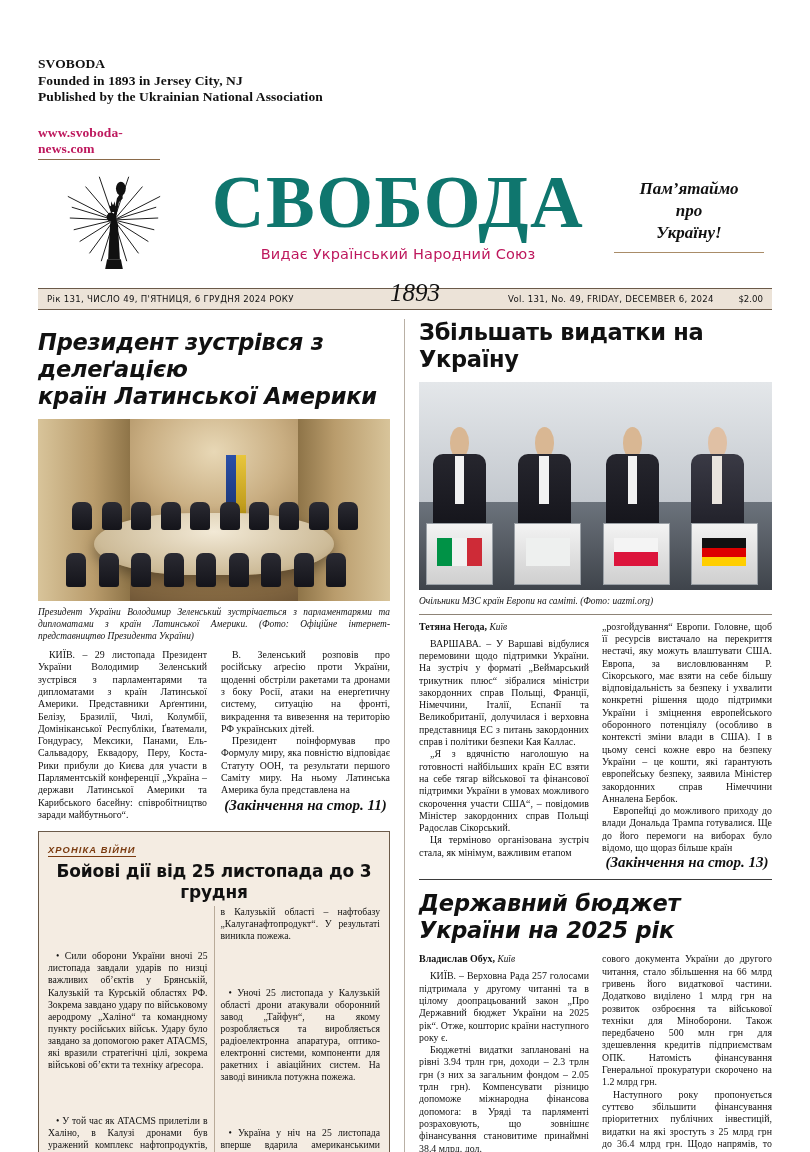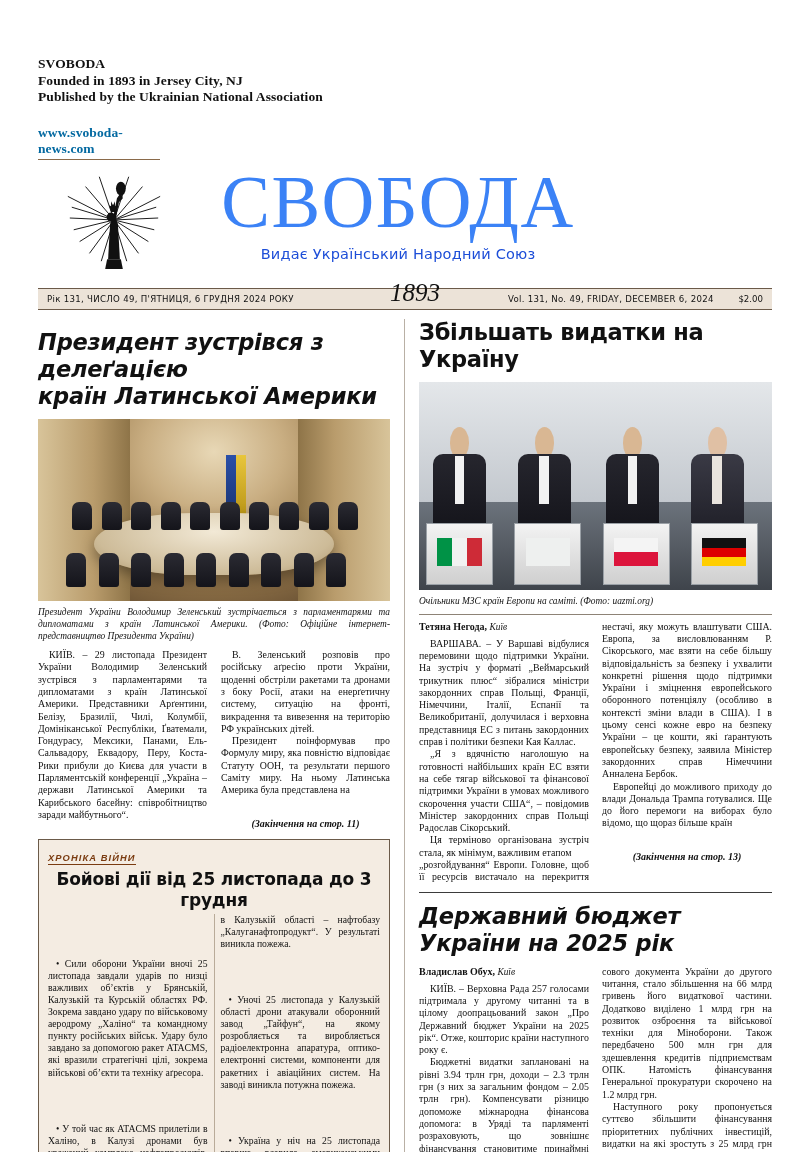--- a/index.html
+++ b/index.html
@@ -18,21 +18,21 @@
     font-family: "Liberation Serif", serif;
     font-weight: bold;
     font-size: 13.5px;
     line-height: 16.5px;
     letter-spacing: .1px;
   }
   .weburl {
     margin-top: 19px;
     font-family: "DejaVu Sans", sans-serif;
     font-size: 10px;
-    color: #0369a1;
+    color: #be185d;
     border-bottom: 1.3px solid #8a6a4a;
     display: inline-block;
     padding-bottom: 1px;
     width: 122px;
   }
 
   
   .masthead {
     position: relative;
     height: 118px;
@@ -44,32 +44,32 @@
     width: 108px; height: 112px;
   }
   .logo-wrap {
     position: absolute;
     left: 150px; top: -2px;
     width: 420px;
     text-align: center;
   }
   .logo {
     font-family: "Liberation Serif", serif;
-    font-weight: normal;
+    font-weight: bold;
     font-size: 73px;
     line-height: 78px;
     letter-spacing: 1.5px;
-    color: #3b82f6;
+    color: #0f766e;
   }
   .logo-sub {
     font-family: "DejaVu Sans", sans-serif;
     font-size: 14.5px;
     letter-spacing: .2px;
     margin-top: 4px;
-    color: #1d4ed8;
+    color: #be185d;
   }
   .slogan {
     position: absolute;
     right: 8px; top: 12px;
     width: 150px;
     text-align: center;
     font-family: "Liberation Serif", serif;
     font-style: italic;
     font-weight: bold;
     font-size: 17px;
@@ -169,23 +169,23 @@
     font-family: "Liberation Serif", serif;
     font-size: 10px;
     font-weight: bold;
     margin-bottom: 6px;
   }
   .byline i { font-weight: normal; font-size: 9.4px; }
   .contin {
     font-family: "Liberation Serif", serif;
     font-style: italic;
     font-weight: bold;
-    font-size: 10px;
+    font-size: 15px;
     text-align: center;
-    margin-top: 21px;
+    margin-top: 0;
   }
 
   
   .warbox {
     margin-top: 10px;
     background: #f4ece2;
     border: 1.1px solid #6b5a49;
     padding: 7px 9px 8px 9px;
   }
   .warbox .kicker {
@@ -323,20 +323,26 @@
         <circle cx="52" cy="55" r="4.5"></circle>
         <path d="M52 50 l-2 -7 l2 1 l0 -5 l2 4 l2 -4 l0 5 l2 -1 l-2 7 z"></path>
       </g>
     </svg>
 
     <div class="logo-wrap">
       <div class="logo">СВОБОДА</div>
       <div class="logo-sub">Видає Український Народний Союз</div>
     </div>
 
+    <div class="slogan">
+      <div>Пам’ятаймо</div>
+      <div>про</div>
+      <div>Україну!</div>
+      <div class="slogan-rule"></div>
+    </div>
   </div>
 
   <div class="datebar">
     <div class="left">Рік 131, ЧИСЛО 49, П'ЯТНИЦЯ, 6 ГРУДНЯ 2024 РОКУ</div>
     <div class="year1893">1893</div>
     <div class="right">Vol. 131, No. 49, FRIDAY, DECEMBER 6, 2024</div>
     <div class="price">$2.00</div>
   </div>
 
   <div class="main">

